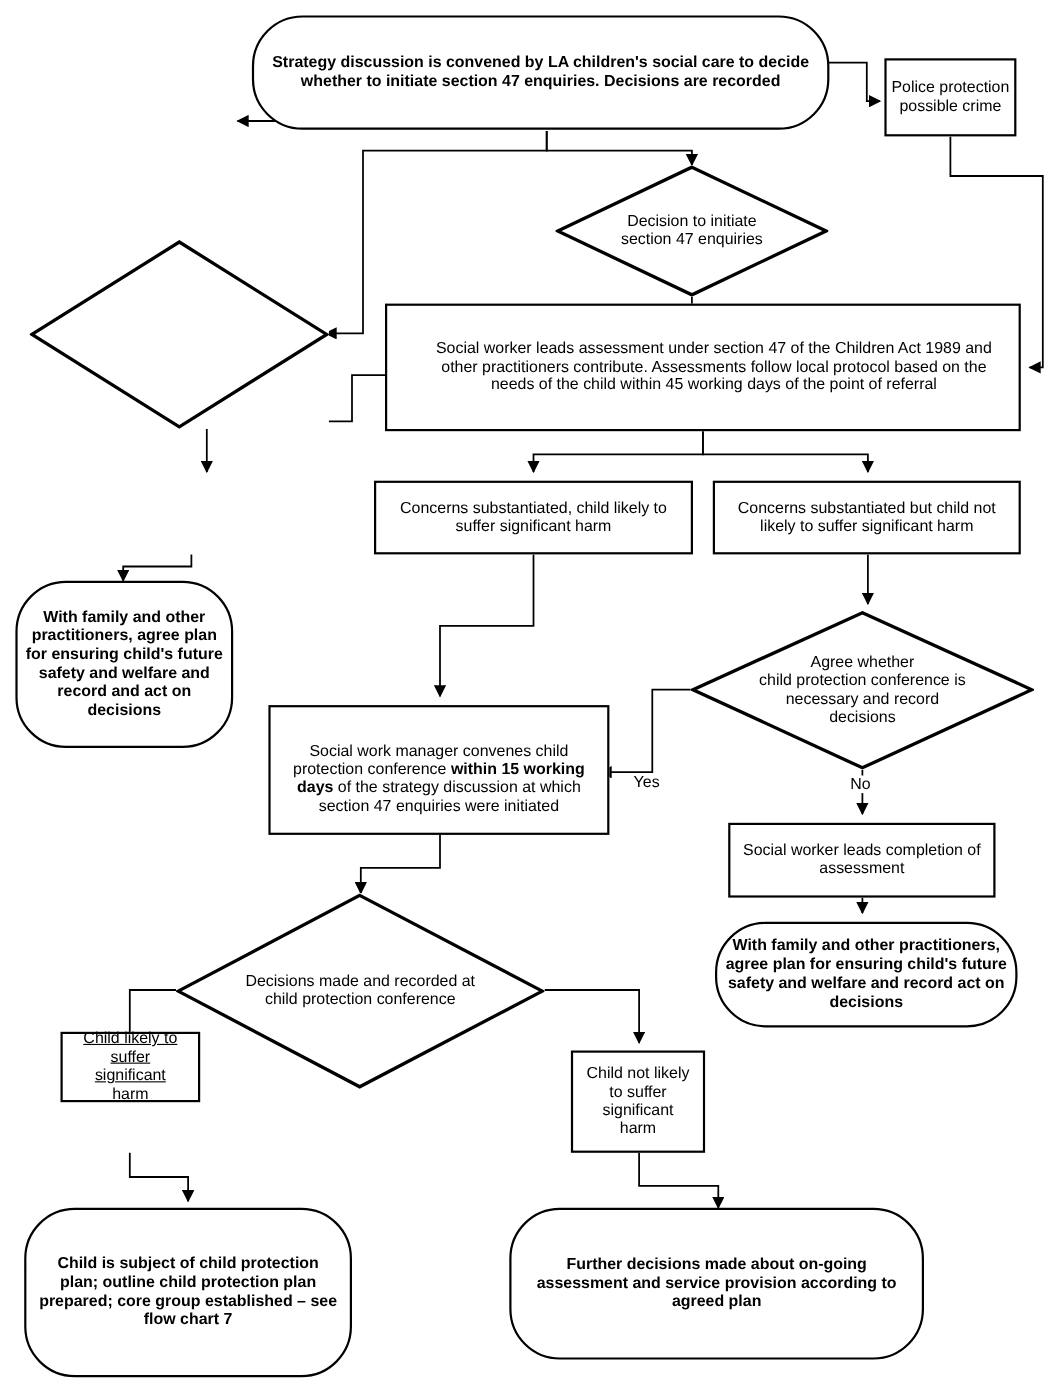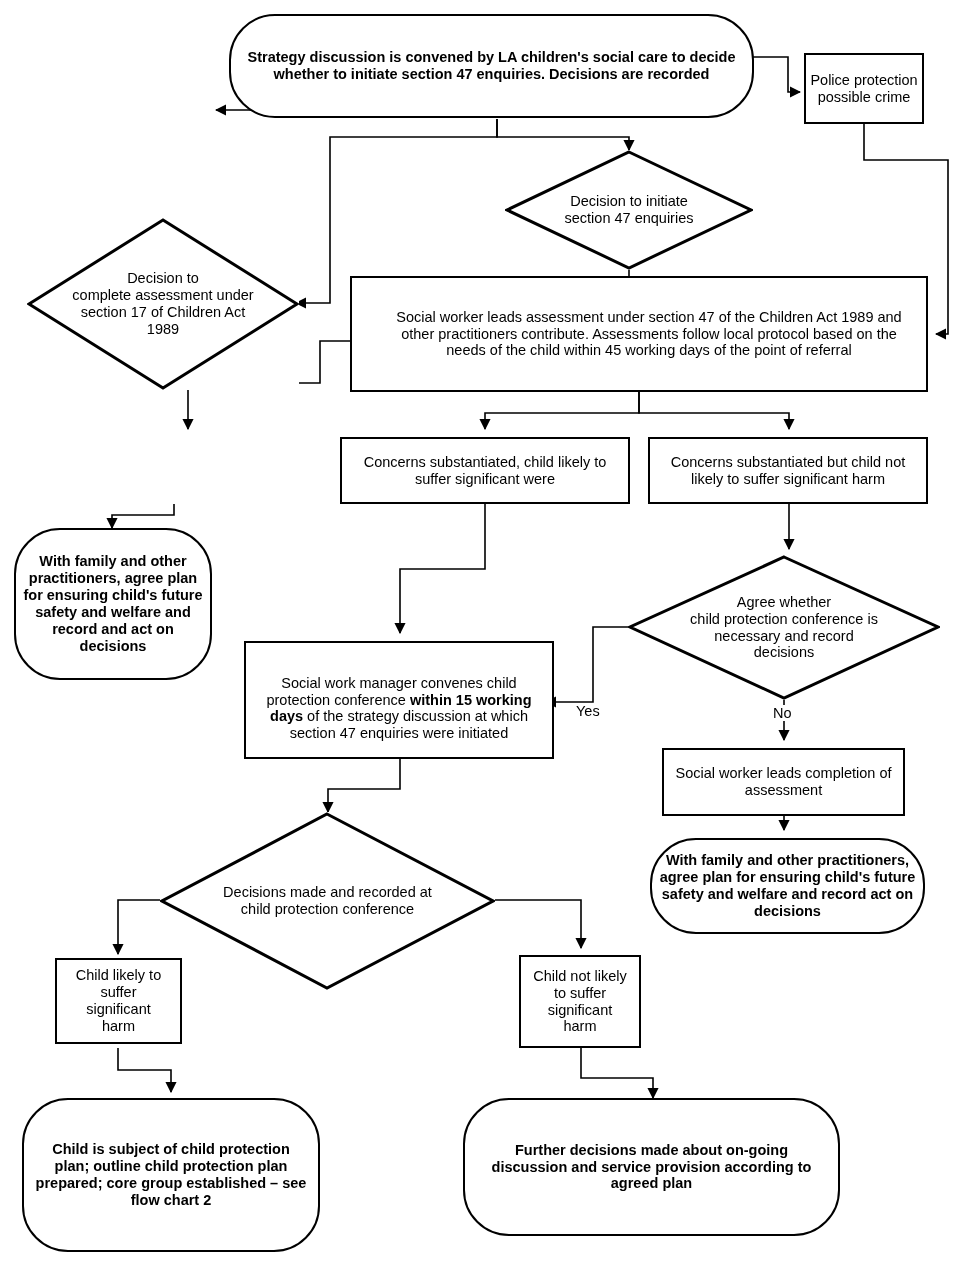--- a/index.html
+++ b/index.html
@@ -153,33 +153,29 @@
       <polygon points="124,2 246,60 124,118 2,60" fill="#fff" stroke="#000" stroke-width="3" vector-effect="non-scaling-stroke"></polygon>
     </svg>
     <span class="txt">Decision to initiate
 section 47 enquiries</span>
   </div>
 
   <div class="node diamond" style="left:27px; top:218px; width:272px; height:172px;">
     <svg class="dshape" viewBox="0 0 272 172" preserveAspectRatio="none">
       <polygon points="136,2 270,86 136,170 2,86" fill="#fff" stroke="#000" stroke-width="3" vector-effect="non-scaling-stroke"></polygon>
     </svg>
-    <span class="txt">Decision to
-complete assessment under
-section 17 of Children Act
-1989</span>
   </div>
 
   <div class="node rect" style="left:350px; top:276px; width:578px; height:116px;padding-left:20px;">
     <span class="txt" style="padding:0 14px;">Social worker leads assessment under section 47 of the Children Act 1989 and other practitioners contribute. Assessments follow local protocol based on the needs of the child within 45 working days of the point of referral</span>
   </div>
 
 
   <div class="node rect" style="left:340px; top:437px; width:290px; height:67px;">
-    <span class="txt">Concerns substantiated, child likely to suffer significant were</span>
+    <span class="txt">Concerns substantiated, child likely to suffer significant harm</span>
   </div>
 
   <div class="node rect" style="left:648px; top:437px; width:280px; height:67px;">
     <span class="txt">Concerns substantiated but child not likely to suffer significant harm</span>
   </div>
 
   <div class="node stadium" style="left:14px; top:528px; width:198px; height:152px;">
     <span class="txt">With family and other practitioners, agree plan for ensuring child's future safety and welfare and record and act on decisions</span>
   </div>
 
@@ -211,35 +207,35 @@
   </div>
 
   <div class="node diamond" style="left:160px; top:812px; width:335px; height:178px;">
     <svg class="dshape" viewBox="0 0 335 178" preserveAspectRatio="none">
       <polygon points="167,2 333,89 167,176 2,89" fill="#fff" stroke="#000" stroke-width="3" vector-effect="non-scaling-stroke"></polygon>
     </svg>
     <span class="txt">Decisions made and recorded at
 child protection conference</span>
   </div>
 
-  <div class="node rect" style="left:55px; top:958px; width:127px; height:86px;">
+  <div class="node rect" style="left:55px; top:938px; width:127px; height:64px;text-decoration:underline;">
     <span class="txt">Child likely to
 suffer
 significant
 harm</span>
   </div>
 
   <div class="node rect" style="left:519px; top:955px; width:122px; height:93px;">
     <span class="txt">Child not likely
 to suffer
 significant
 harm</span>
   </div>
 
   <div class="node stadium" style="left:22px; top:1098px; width:298px; height:154px;">
-    <span class="txt" style="padding:0 10px;">Child is subject of child protection plan; outline child protection plan prepared; core group established – see flow chart 2</span>
+    <span class="txt" style="padding:0 10px;">Child is subject of child protection plan; outline child protection plan prepared; core group established – see flow chart 7</span>
   </div>
 
   <div class="node stadium" style="left:463px; top:1098px; width:377px; height:138px;">
-    <span class="txt" style="padding:0 22px;">Further decisions made about on-going discussion and service provision according to agreed plan</span>
+    <span class="txt" style="padding:0 22px;">Further decisions made about on-going assessment and service provision according to agreed plan</span>
   </div>
 
 </div>
 
 </body></html>

